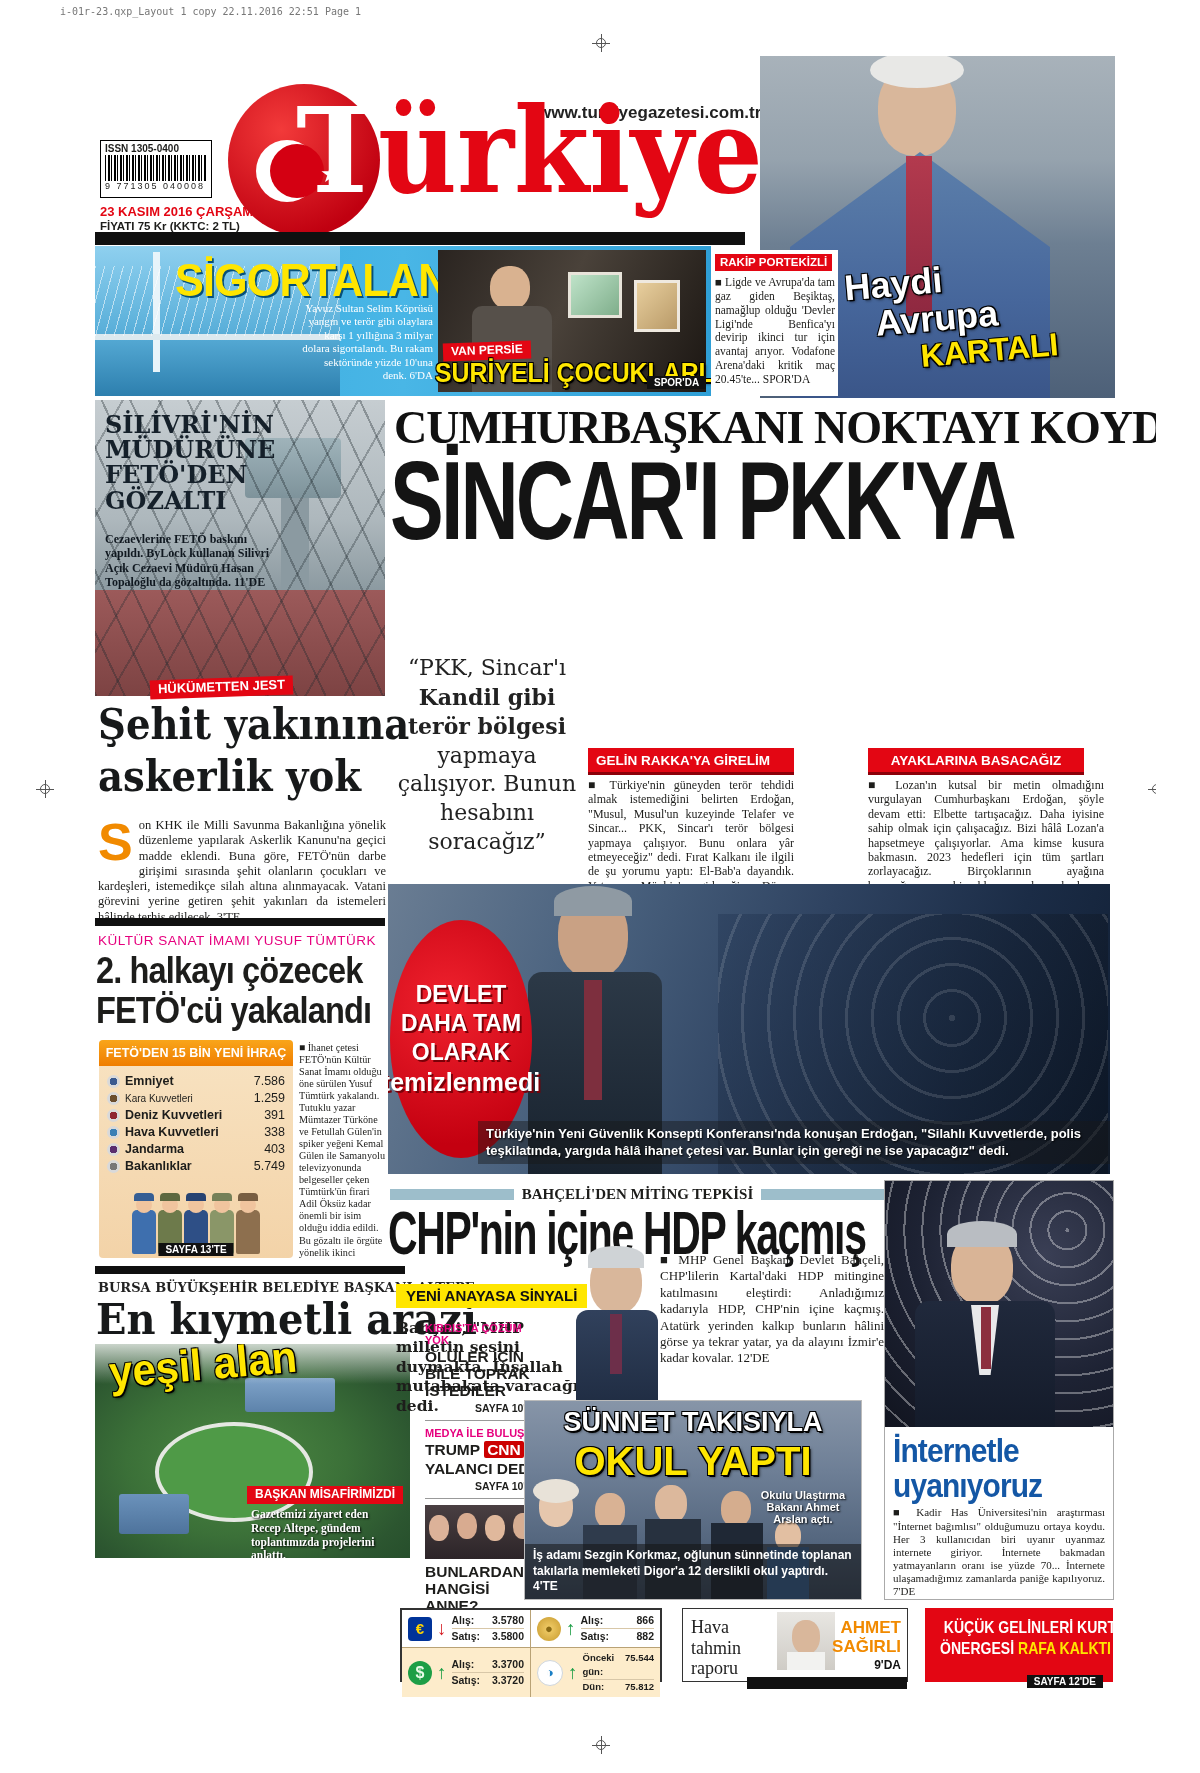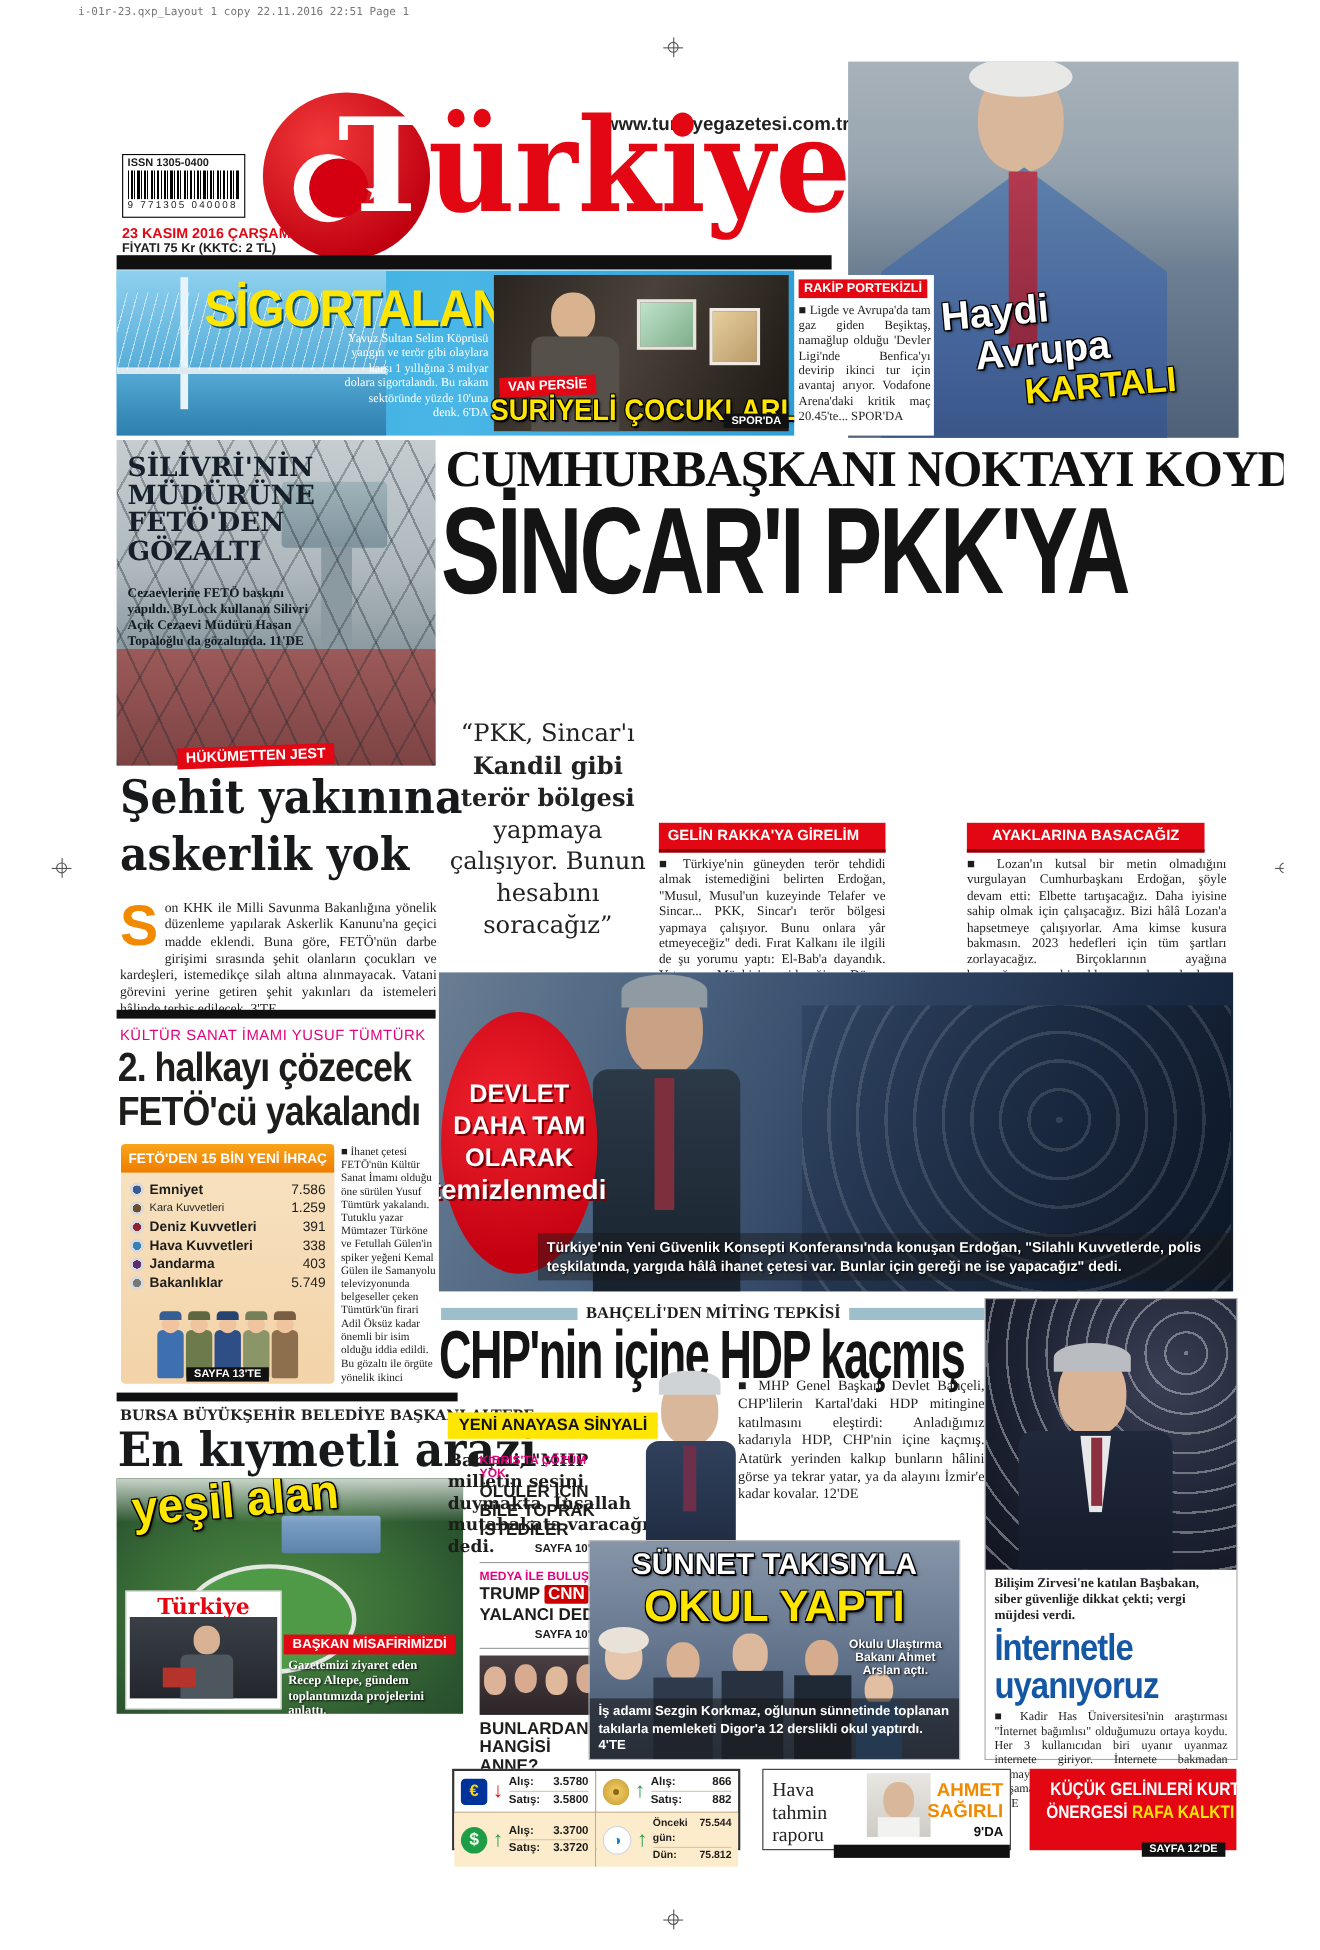--- a/index.html
+++ b/index.html
@@ -1,17 +1,17 @@
 <!DOCTYPE html>
 <html><head>
 <meta charset="utf-8">
 <style>
   html,body{margin:0;padding:0;background:#ffffff;}
   body{font-family:"Liberation Sans",sans-serif;color:#1d1d1b;}
-  .page{position:relative;width:1156px;height:1773px;background:#fff;overflow:hidden;margin-left:11px;}
+  .page{position:relative;width:1156px;height:1773px;background:#fff;overflow:hidden;}
   .abs{position:absolute;}
   .serif{font-family:"Liberation Serif",serif;}
   .slab{font-family:"DejaVu Serif",serif;}
   .cond{display:inline-block;transform-origin:left top;white-space:nowrap;}
   .jtext{text-align:justify;}
   .tag{background:#e30613;color:#fff;font-weight:bold;display:inline-block;padding:2px 8px;line-height:1.15;}
   .chipb{background:#111;color:#fff;font-weight:bold;display:inline-block;padding:1px 7px;}
   .regmark{position:absolute;width:18px;height:18px;}
   .regmark::before{content:"";position:absolute;inset:4px;border:1px solid #555;border-radius:50%;}
   .regmark::after{content:"";position:absolute;inset:0;background:
@@ -165,28 +165,20 @@
   <div class="abs" style="left:95px;top:1266px;width:310px;height:8px;background:#101010;"></div>
 
   <div class="abs slab" style="left:98px;top:1280px;font-size:13px;font-weight:bold;color:#222;">BURSA BÜYÜKŞEHİR BELEDİYE BAŞKANI ALTEPE:</div>
   <div class="abs slab cond" style="left:96px;top:1294px;font-size:43px;font-weight:bold;color:#17191a;transform:scaleX(.93);">En kıymetli arazi</div>
   <div class="abs" style="left:95px;top:1344px;width:315px;height:214px;overflow:hidden;background:radial-gradient(ellipse at 45% 55%,#4d8a43 0%,#3b7038 45%,#2c5630 75%,#234a29 100%);">
     <div class="abs" style="left:60px;top:78px;width:150px;height:92px;border-radius:50%;background:#4f9a47;border:4px solid #e5e8e2;"></div>
     <div class="abs" style="left:150px;top:34px;width:90px;height:34px;background:linear-gradient(180deg,#7fa3c9,#5d83ab);border-radius:3px;"></div>
     <div class="abs" style="left:24px;top:150px;width:70px;height:40px;background:linear-gradient(180deg,#6b92bb,#4e739c);border-radius:3px;"></div>
     <div class="abs" style="left:0;top:0;width:315px;height:40px;background:linear-gradient(180deg,rgba(230,235,230,.85),rgba(230,235,230,0));"></div>
     <div class="abs cond outl" style="left:12px;top:4px;font-size:44px;font-weight:bold;color:#ffe600;transform:rotate(-5deg) scaleX(.95);">yeşil alan</div>
-    <div class="abs" style="left:8px;top:102px;width:142px;height:108px;background:#fff;border:1px solid #c9c9c9;box-sizing:border-box;padding:3px;">
-      <div class="slab" style="color:#e30613;font-weight:bold;font-size:20px;text-align:center;line-height:1;">Türkiye</div>
-      <div style="height:74px;background:linear-gradient(180deg,#3a3f46 0%,#23272d 100%);position:relative;">
-        <div style="position:absolute;left:58px;top:8px;width:24px;height:26px;border-radius:46%;background:#d9b294;"></div>
-        <div style="position:absolute;left:46px;top:34px;width:48px;height:40px;background:#4e565e;border-radius:6px 6px 0 0;"></div>
-        <div style="position:absolute;left:30px;top:46px;width:30px;height:18px;background:#b4342c;"></div>
-      </div>
-    </div>
     <div class="abs tag" style="left:152px;top:142px;font-size:12px;">BAŞKAN MİSAFİRİMİZDİ</div>
     <div class="abs serif" style="left:156px;top:164px;width:150px;font-size:11.5px;line-height:1.2;font-weight:bold;color:#fff;text-shadow:1px 1px 2px #000;">Gazetemizi ziyaret eden Recep Altepe, gündem toplantımızda projelerini anlattı.</div>
   </div>
 
   <div class="abs serif cond" style="left:394px;top:400px;font-size:47px;font-weight:bold;color:#111;letter-spacing:-1px;transform:scaleX(.98);">CUMHURBAŞKANI NOKTAYI KOYDU:</div>
   <div class="abs cond" style="left:390px;top:448px;font-size:112px;font-weight:bold;color:#141414;letter-spacing:-4px;transform:scaleX(.72);line-height:.95;">SİNCAR'I PKK'YA</div>
 
   <div class="abs slab" style="left:392px;top:654px;width:190px;font-size:22px;line-height:1.3;color:#222;text-align:center;">
     <span>“PKK, Sincar'ı </span><b>Kandil gibi terör bölgesi</b><span> yapmaya çalışıyor. Bunun hesabını soracağız”</span>
   </div>
@@ -275,21 +267,20 @@
 
   <div class="abs" style="left:884px;top:1180px;width:230px;height:420px;border:1px solid #aaa;box-sizing:border-box;background:#fff;">
     <div style="position:relative;width:100%;height:246px;overflow:hidden;background:radial-gradient(circle at 70% 30%,#3a3f55 0%,#1d2233 55%,#11141f 100%);">
       <div style="position:absolute;inset:0;background:repeating-radial-gradient(circle at 80% 20%,rgba(255,255,255,.35) 0 2px,transparent 2px 18px);"></div>
       <div style="position:absolute;left:66px;top:50px;width:62px;height:74px;border-radius:46%;background:#d9b496;"></div>
       <div style="position:absolute;left:62px;top:40px;width:70px;height:26px;border-radius:50% 50% 0 0;background:#b9bdc2;"></div>
       <div style="position:absolute;left:30px;top:120px;width:140px;height:126px;background:linear-gradient(180deg,#20293c,#141b2a);border-radius:14px 14px 0 0;"></div>
       <div style="position:absolute;left:86px;top:124px;width:28px;height:70px;background:#e8e8ea;clip-path:polygon(0 0,100% 0,70% 100%,30% 100%);"></div>
       <div style="position:absolute;left:96px;top:126px;width:10px;height:62px;background:#8c2f3f;"></div>
     </div>
-    <div class="serif" style="padding:5px 8px 0 8px;font-size:12px;line-height:1.2;font-weight:bold;color:#222;">Bilişim Zirvesi'ne katılan Başbakan, siber güvenliğe dikkat çekti; vergi müjdesi verdi.</div>
     <div class="cond" style="margin:6px 0 0 8px;font-size:34px;font-weight:bold;color:#1457a5;letter-spacing:-1px;transform:scaleX(.88);white-space:normal;width:240px;line-height:1.02;">İnternetle uyanıyoruz</div>
     <div class="serif jtext" style="padding:4px 8px;font-size:11px;line-height:1.2;">■ Kadir Has Üniversitesi'nin araştırması "İnternet bağımlısı" olduğumuzu ortaya koydu. Her 3 kullanıcıdan biri uyanır uyanmaz internete giriyor. İnternete bakmadan yatmayanların oranı ise yüzde 70... İnternete ulaşamadığımız zamanlarda paniğe kapılıyoruz. 7'DE</div>
   </div>
 
   <div class="abs" style="left:400px;top:1608px;width:262px;height:74px;border:2px solid #333;box-sizing:border-box;background:#fff;display:grid;grid-template-columns:1fr 1fr;grid-template-rows:1fr 1fr;">
     <div class="cell" style="border-right:1px solid #b9a275;border-bottom:1px solid #b9a275;">
       <span class="ico" style="background:#003399;color:#ffd400;font-size:15px;">€</span>
       <span class="arrow-dn" style="font-size:19px;">↓</span>
       <span class="pair">
         <span class="row">

